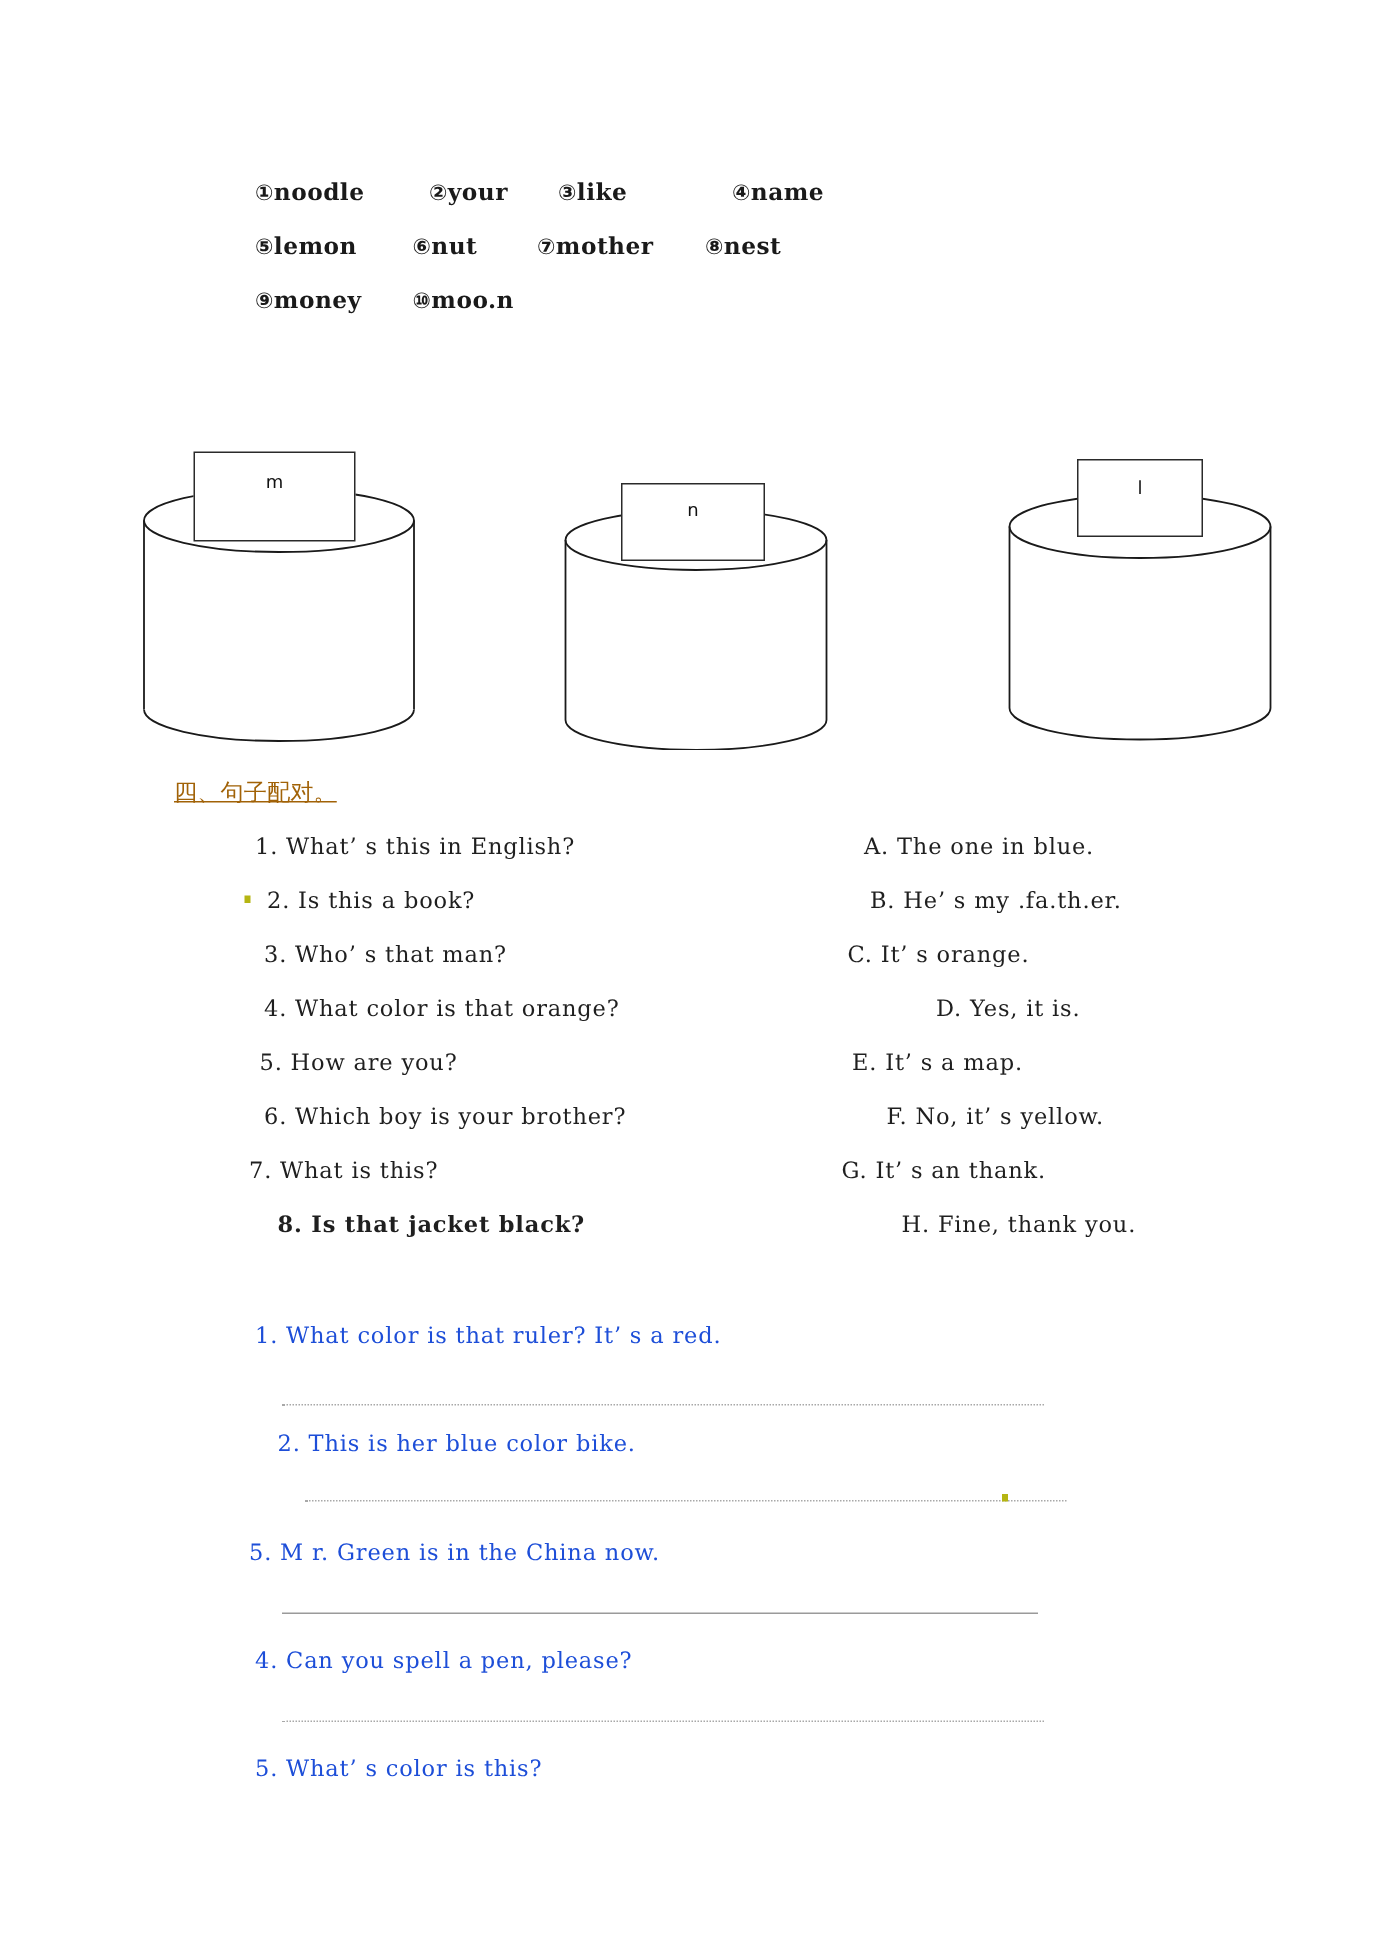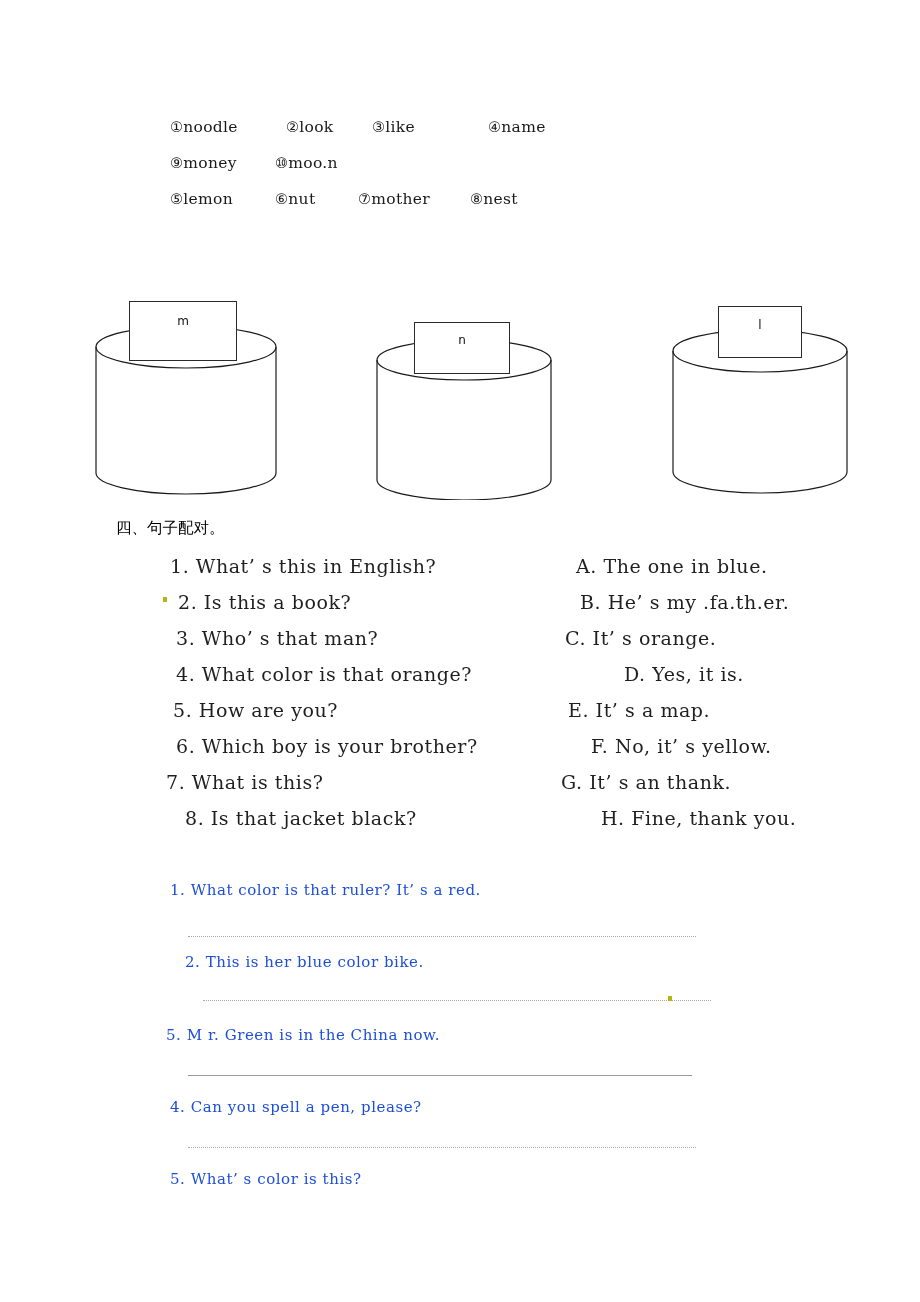--- a/index.html
+++ b/index.html
@@ -22,20 +22,21 @@
   
   .wordlist {
     position: absolute;
     left: 170px;
     top: 118px;
     width: 620px;
   }
   .word-row {
     position: relative;
     height: 36px;
+    font-weight: bold;
   }
   .word-item {
     position: absolute;
     font-family: "DejaVu Serif", "Liberation Serif", serif;
     font-size: 15.5px;
     letter-spacing: 0.3px;
     white-space: nowrap;
     color: #1a1a1a;
   }
   .word-item .circnum {
@@ -63,29 +64,30 @@
     font-size: 12px;
     color: #111111;
     text-align: center;
   }
 
   
   .section-heading {
     position: absolute;
     font-family: "DejaVu Serif", "Liberation Serif", serif;
     font-size: 15.5px;
-    color: #000000;
-    white-space: nowrap;
+    color: #a16207;
+    white-space: nowrap;
+    text-decoration: underline;
   }
 
   
   .qline, .aline {
     position: absolute;
     font-family: "DejaVu Serif", "Liberation Serif", serif;
-    font-size: 19px;
+    font-size: 15px;
     letter-spacing: 0.55px;
     color: #1f1f1f;
     white-space: nowrap;
   }
 
   
   .cline {
     position: absolute;
     font-family: "DejaVu Serif", "Liberation Serif", serif;
     font-size: 15px;
@@ -107,51 +109,51 @@
 <body>
 
 <div id="page">
 
   <div class="wordlist">
     <div class="word-row">
       <span class="word-item" style="left:0px;">
         <span class="circnum">①</span><span>noodle</span>
       </span>
       <span class="word-item" style="left:116px;">
-        <span class="circnum">②</span><span>look</span>
+        <span class="circnum">②</span><span>your</span>
       </span>
       <span class="word-item" style="left:202px;">
         <span class="circnum">③</span><span>like</span>
       </span>
       <span class="word-item" style="left:318px;">
         <span class="circnum">④</span><span>name</span>
+      </span>
+    </div>
+
+    <div class="word-row">
+      <span class="word-item" style="left:0px;">
+        <span class="circnum">⑤</span><span>lemon</span>
+      </span>
+      <span class="word-item" style="left:105px;">
+        <span class="circnum">⑥</span><span>nut</span>
+      </span>
+      <span class="word-item" style="left:188px;">
+        <span class="circnum">⑦</span><span>mother</span>
+      </span>
+      <span class="word-item" style="left:300px;">
+        <span class="circnum">⑧</span><span>nest</span>
       </span>
     </div>
 
     <div class="word-row">
       <span class="word-item" style="left:0px;">
         <span class="circnum">⑨</span><span>money</span>
       </span>
       <span class="word-item" style="left:105px;">
         <span class="circnum">⑩</span><span>moo.n</span>
-      </span>
-    </div>
-
-    <div class="word-row">
-      <span class="word-item" style="left:0px;">
-        <span class="circnum">⑤</span><span>lemon</span>
-      </span>
-      <span class="word-item" style="left:105px;">
-        <span class="circnum">⑥</span><span>nut</span>
-      </span>
-      <span class="word-item" style="left:188px;">
-        <span class="circnum">⑦</span><span>mother</span>
-      </span>
-      <span class="word-item" style="left:300px;">
-        <span class="circnum">⑧</span><span>nest</span>
       </span>
     </div>
   </div>
 
   <div class="cyl" style="left:95px; top:325px;">
     <svg width="182" height="170" viewBox="0 0 182 170">
       <ellipse cx="91" cy="22" rx="90" ry="21" fill="#ffffff" stroke="#1a1a1a" stroke-width="1.2"></ellipse>
       <path d="M1,22 L1,148" fill="none" stroke="#1a1a1a" stroke-width="1.2"></path>
       <path d="M181,22 L181,148" fill="none" stroke="#1a1a1a" stroke-width="1.2"></path>
       <path d="M1,148 A90,21 0 0 0 181,148" fill="#ffffff" stroke="#1a1a1a" stroke-width="1.2"></path>
@@ -187,21 +189,21 @@
 
   <div class="section-heading" style="left:116px; top:518px;">四、句子配对。</div>
 
   <div class="qline" style="left:170px; top:555px;">1. What’ s this in English?</div>
   <div class="qline" style="left:178px; top:591px;">2. Is this a book?</div>
   <div class="qline" style="left:176px; top:627px;">3. Who’ s that man?</div>
   <div class="qline" style="left:176px; top:663px;">4. What color is that orange?</div>
   <div class="qline" style="left:173px; top:699px;">5. How are you?</div>
   <div class="qline" style="left:176px; top:735px;">6. Which boy is your brother?</div>
   <div class="qline" style="left:166px; top:771px;">7. What is this?</div>
-  <div class="qline" style="left:185px; top:807px;">8. Is that jacket black?</div>
+  <div class="qline" style="left:185px; top:807px;font-weight:bold;">8. Is that jacket black?</div>
 
   <div class="aline" style="left:576px; top:555px;">A. The one in blue.</div>
   <div class="aline" style="left:580px; top:591px;">B. He’ s my .fa.th.er.</div>
   <div class="aline" style="left:565px; top:627px;">C. It’ s orange.</div>
   <div class="aline" style="left:597px; top:663px;margin-left:27px;">D. Yes, it is.</div>
   <div class="aline" style="left:568px; top:699px;">E. It’ s a map.</div>
   <div class="aline" style="left:591px; top:735px;">F. No, it’ s yellow.</div>
   <div class="aline" style="left:561px; top:771px;">G. It’ s an thank.</div>
   <div class="aline" style="left:601px; top:807px;">H. Fine, thank you.</div>
 

